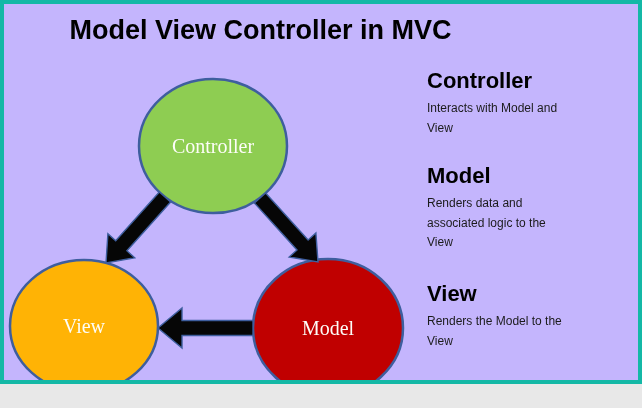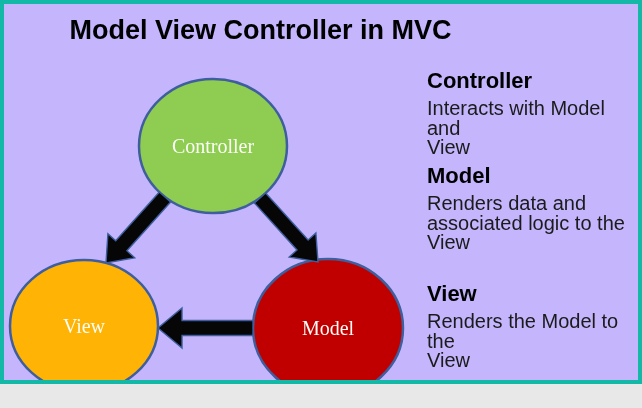--- a/index.html
+++ b/index.html
@@ -37,21 +37,21 @@
   .legend-block { position:absolute; left:423px; width:200px; }
   .legend-block h3 {
     margin:0 0 5px 0;
     font-size:22px;
     line-height:26px;
     font-weight:bold;
     color:#000000;
   }
   .legend-block p {
     margin:0;
-    font-size:20px;
+    font-size:12px;
     line-height:19.5px;
     color:#1b1b1b;
     white-space:pre-line;
   }
   .lb-0 { top:64px; }
   .lb-1 { top:159px; }
   .lb-2 { top:277px; }
 </style>
 </head>
 <body>

